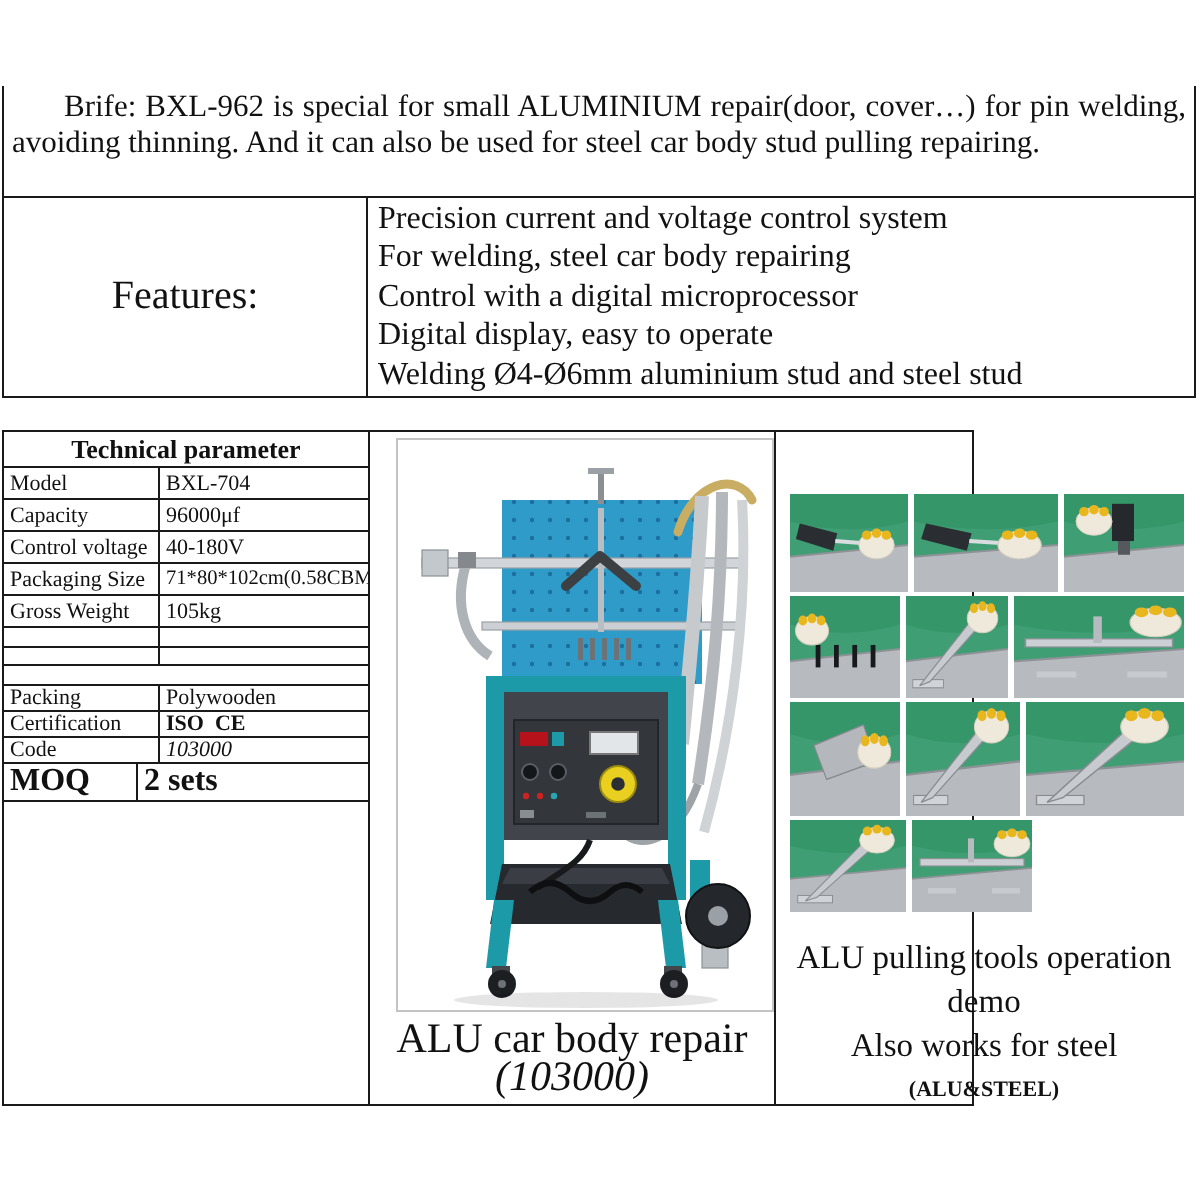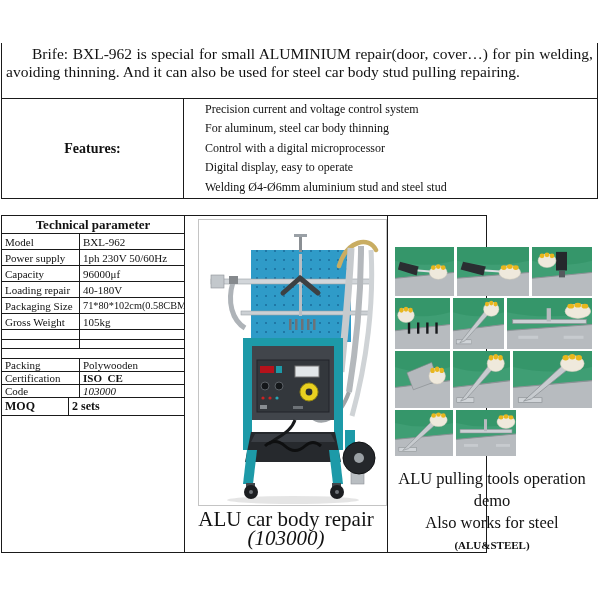--- a/index.html
+++ b/index.html
@@ -20,24 +20,24 @@
     text-align: justify; text-indent: 26px;
   }
   
   .features {
     position: absolute; left: 1px; top: 98px; width: 597px; height: 100px;
     border-collapse: collapse; table-layout: fixed;
   }
   .features td { border: 1px solid #1a1a1a; vertical-align: middle; }
   .features .f-label {
     width: 182px; text-align: center;
-    font-weight: bold; font-size: 14px;
+    font-weight: normal; font-size: 20px;
   }
   .features .f-list { padding: 1px 5px; vertical-align: top; }
-  .features .f-list div { font-size: 12px; line-height: 19.4px; margin-left: 16px; }
+  .features .f-list div { font-size: 16px; line-height: 19.4px; }
   
   .lower {
     position: absolute; left: 1px; top: 215px; width: 486px; height: 338px;
     border: 1px solid #1a1a1a;
     padding-left: 15px;
   }
   .col { position: absolute; top: 0; height: 100%; }
   .col-tech    { left: 0;     width: 183px; border-right: 1px solid #1a1a1a; }
   .col-machine { left: 183px; width: 203px; border-right: 1px solid #1a1a1a; }
   .col-demo    { left: 386px; width: 208px; }
@@ -53,21 +53,21 @@
     font-weight: normal; text-align: left;
   }
   .tech th.title { height: 18px; text-align: center; font-weight: bold; font-size: 13px; }
   .tech tr.r  td { height: 16px; }
   .tech tr.empty-a td { height: 10px; }
   .tech tr.empty-b td { height: 9px; }
   .tech tr.empty-c td { height: 10px; }
   .tech tr.x1 td { height: 13px; }
   .tech tr.x2 td { height: 12px; }
   .tech tr.x3 td { height: 10px; }
-  .tech tr.moq td { height: 18px; font-weight: bold; font-size: 12px; }
+  .tech tr.moq td { height: 18px; font-weight: bold; font-size: 16px; }
   .tech .bold { font-weight: bold; }
   .tech .italic { font-style: italic; }
   .tech .ws { white-space: pre; }
   .tech td.sz { font-size: 10.3px; }
   
   .machine-box {
     position: absolute; left: 13px; top: 3px; width: 189px; height: 287px;
     border: 1px solid #c4c4c4; background: #fff;
   }
   .machine-caption {
@@ -92,21 +92,21 @@
 <body>
 
 <div class="brife">Brife:  BXL-962 is special for small ALUMINIUM repair(door, cover…) for pin welding, avoiding thinning. And it can also be used for steel car body stud pulling repairing.</div>
 
 <table class="features">
   <tbody>
       <tr>
     <td class="f-label">Features:</td>
     <td class="f-list">
       <div>Precision current and voltage control system</div>
-      <div>For aluminum, steel car body thinning</div>
+      <div>For welding, steel car body repairing</div>
       <div>Control with a digital microprocessor</div>
       <div>Digital display, easy to operate</div>
       <div>Welding Ø4-Ø6mm aluminium stud and steel stud</div>
     </td>
   </tr>
 </tbody>
   </table>
 
 <div class="lower">
 
@@ -116,32 +116,28 @@
           <col style="width:67px">
           <col style="width:11px">
           <col>
         </colgroup>
       <tbody>
           <tr>
             <th class="title" colspan="3">Technical parameter</th>
           </tr>
       <tr class="r">
             <td colspan="2">Model</td>
-            <td>BXL-962</td>
-          </tr>
-      <tr class="r">
-            <td colspan="2">Power supply</td>
-            <td>1ph 230V 50/60Hz</td>
+            <td>BXL-704</td>
           </tr>
       <tr class="r">
             <td colspan="2">Capacity</td>
             <td>96000μf</td>
           </tr>
       <tr class="r">
-            <td colspan="2">Loading repair</td>
+            <td colspan="2">Control voltage</td>
             <td>40-180V</td>
           </tr>
       <tr class="r">
             <td colspan="2">Packaging Size</td>
             <td class="sz">71*80*102cm(0.58CBM)</td>
           </tr>
       <tr class="r">
             <td colspan="2">Gross Weight</td>
             <td>105kg</td>
           </tr>

